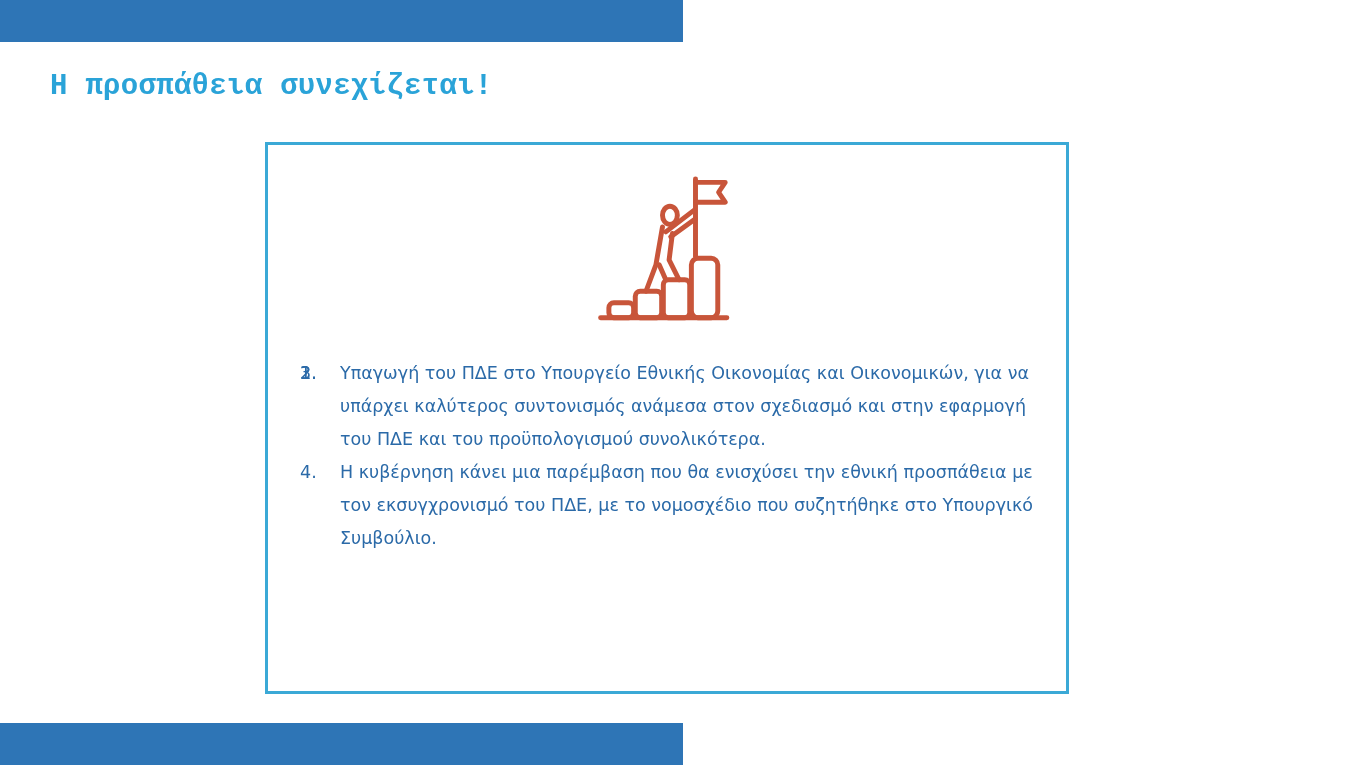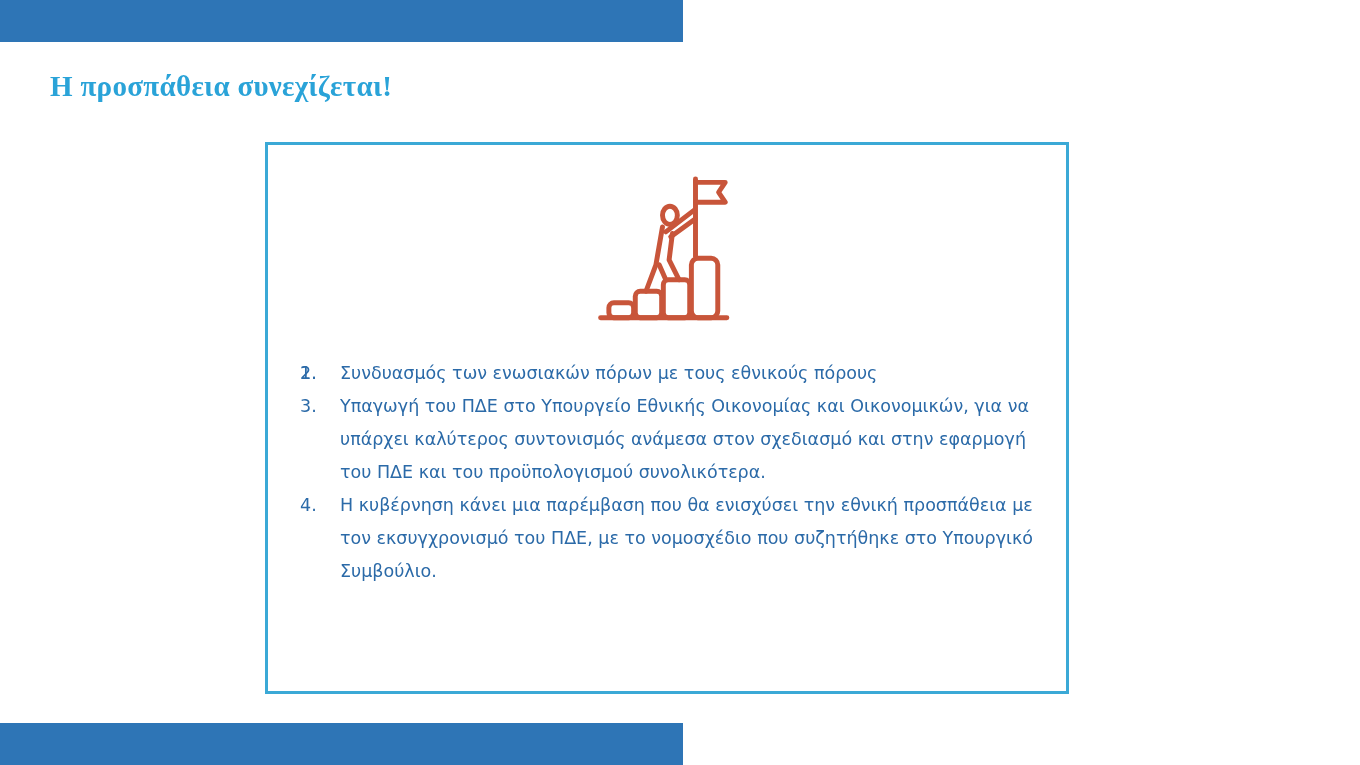--- a/index.html
+++ b/index.html
@@ -1,19 +1,19 @@
 <!DOCTYPE html>
 <html><head>
 <meta charset="utf-8">
 <style>
   html, body { margin:0; padding:0; }
   body { width:1360px; height:765px; background:#ffffff; position:relative; overflow:hidden; font-family:"DejaVu Sans", sans-serif; }
   .bar-top { position:absolute; left:0; top:0; width:683px; height:42px; background:#2e75b6; }
   .bar-bottom { position:absolute; left:0; top:723px; width:683px; height:42px; background:#2e75b6; }
-  .title { position:absolute; left:50px; top:70px; font-family:Liberation Serif, serif; font-weight:bold; font-size:29px; color:#2aa3d8; letter-spacing:0.3px; }
+  .title { position:absolute; left:50px; top:70px; font-family:Liberation Mono, monospace; font-weight:bold; font-size:29px; color:#2aa3d8; letter-spacing:0.3px; }
   .box { position:absolute; left:265px; top:142px; width:804px; height:552px; border:3px solid #3ba9d6; box-sizing:border-box; }
   .icon { position:absolute; left:580px; top:160px; width:165px; height:180px; }
   .list { position:absolute; left:300px; top:357px; width:760px; margin:0; padding:0; list-style:none; color:#2b6aa8; font-family:"DejaVu Sans", sans-serif; font-size:17.5px; line-height:33px; }
   .list li { position:relative; padding-left:40px; }
   .list .num { position:absolute; left:0; top:0; }
 </style>
 </head>
 <body>
 
 <div class="bar-top"></div>
@@ -44,21 +44,20 @@
   <path d="M112 80 L108 112 L120 136"></path>
   <path d="M96 118 L104 136"></path>
 </svg>
 
 <ol class="list">
   <li>
     <span class="num">1.</span>
   </li>
   <li>
     <span class="num">2.</span>
-    <span>Συνδυασμός των ενωσιακών πόρων με τους εθνικούς πόρους</span>
   </li>
   <li>
     <span class="num">3.</span>
     <span>Υπαγωγή του ΠΔΕ στο Υπουργείο Εθνικής Οικονομίας και Οικονομικών, για να υπάρχει καλύτερος συντονισμός ανάμεσα στον σχεδιασμό και στην εφαρμογή του ΠΔΕ και του προϋπολογισμού συνολικότερα.</span>
   </li>
   <li>
     <span class="num">4.</span>
     <span>Η κυβέρνηση κάνει μια παρέμβαση που θα ενισχύσει την εθνική προσπάθεια με τον εκσυγχρονισμό του ΠΔΕ, με το νομοσχέδιο που συζητήθηκε στο Υπουργικό Συμβούλιο.</span>
   </li>
 </ol>

